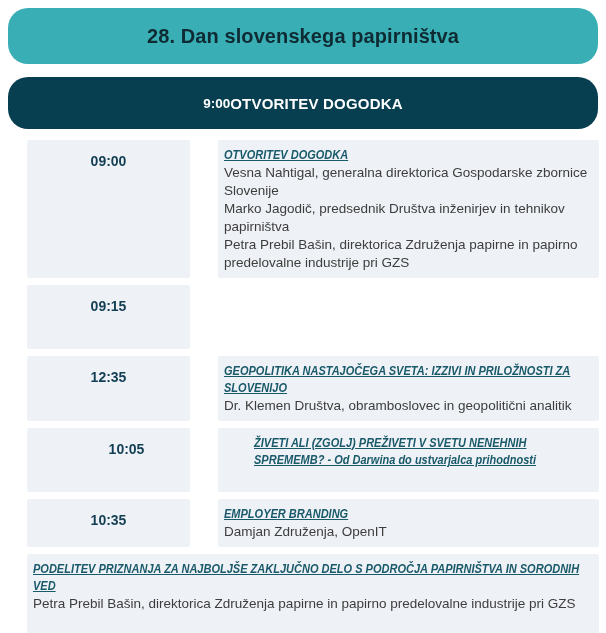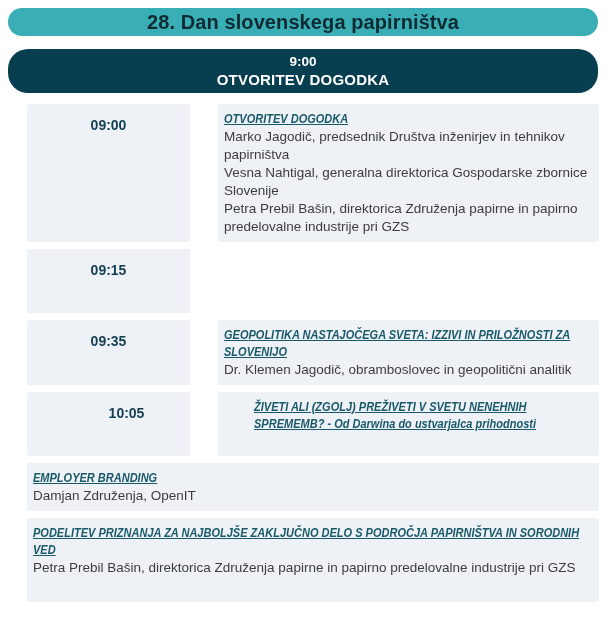--- a/index.html
+++ b/index.html
@@ -8,34 +8,34 @@
     background: #ffffff;
     font-family: "Liberation Sans", sans-serif;
     overflow: hidden;
   }
   .page { padding: 8px 7px 0 7px; width: 606px; }
 
   
   .band { border-radius: 20px; }
   .band-teal {
     background: #39AFB5;
-    height: 28px;
+    height: 56px;
     display: flex; align-items: center; justify-content: center;
     margin: 0 1px 13px 1px;
   }
   .band-teal h1 {
     font-size: 20px; font-weight: bold; color: #0E2A33;
     letter-spacing: 0.1px;
   }
 
   
   .band-dark {
     background: #073F51;
-    height: 44px;
-    display: flex; flex-direction: column; align-items: center; justify-content: center;
+    height: 52px;
+    display: flex; flex-direction: row; align-items: center; justify-content: center;
     margin: 0 1px 11px 1px;
     color: #ffffff;
   }
   .band-dark .band-time { font-size: 13.5px; font-weight: bold; line-height: 17px; }
   .band-dark .band-title { font-size: 15px; font-weight: bold; line-height: 19px; letter-spacing: 0.2px; }
 
   
   .row { display: flex; gap: 8px; margin-bottom: 7px; }
   .row-1 .card { min-height: 136px; }
   .row-2 .card { min-height: 64px; text-align: center; }
@@ -88,52 +88,55 @@
   </div>
 
   <div>
 
     <div class="row row-1">
       <div class="card time-card">
         <span>09:00</span>
       </div>
       <div class="card content-card">
         <div class="item-title">OTVORITEV DOGODKA</div>
+        <div class="speaker">Vesna Nahtigal, generalna direktorica Gospodarske zbornice Slovenije</div>
         <div class="speaker">Marko Jagodič, predsednik Društva inženirjev in tehnikov papirništva</div>
-        <div class="speaker">Vesna Nahtigal, generalna direktorica Gospodarske zbornice Slovenije</div>
         <div class="speaker">Petra Prebil Bašin, direktorica Združenja papirne in papirno predelovalne industrije pri GZS</div>
       </div>
     </div>
 
     <div class="row row-2">
       <div class="card time-card">
         <span>09:15</span>
       </div>
     </div>
 
     <div class="row row-3">
       <div class="card time-card">
-        <span>09:35</span>
+        <span>12:35</span>
       </div>
       <div class="card content-card">
         <div class="item-title">GEOPOLITIKA NASTAJOČEGA SVETA: IZZIVI IN PRILOŽNOSTI ZA SLOVENIJO</div>
-        <div class="speaker">Dr. Klemen Jagodič, obramboslovec in geopolitični analitik</div>
+        <div class="speaker">Dr. Klemen Društva, obramboslovec in geopolitični analitik</div>
       </div>
     </div>
 
     <div class="row row-4">
       <div class="card time-card">
         <span>10:05</span>
       </div>
       <div class="card content-card">
         <div class="item-title">ŽIVETI ALI (ZGOLJ) PREŽIVETI V SVETU NENEHNIH SPREMEMB? - Od Darwina do ustvarjalca prihodnosti</div>
       </div>
     </div>
 
     <div class="row row-5">
+      <div class="card time-card">
+        <span>10:35</span>
+      </div>
       <div class="card content-card">
         <div class="item-title">EMPLOYER BRANDING</div>
         <div class="speaker">Damjan Združenja, OpenIT</div>
       </div>
     </div>
 
     <div class="row row-6">
       <div class="card content-card">
         <div class="item-title">PODELITEV PRIZNANJA ZA NAJBOLJŠE ZAKLJUČNO DELO S PODROČJA PAPIRNIŠTVA IN SORODNIH VED</div>
         <div class="speaker">Petra Prebil Bašin, direktorica Združenja papirne in papirno predelovalne industrije pri GZS</div>

